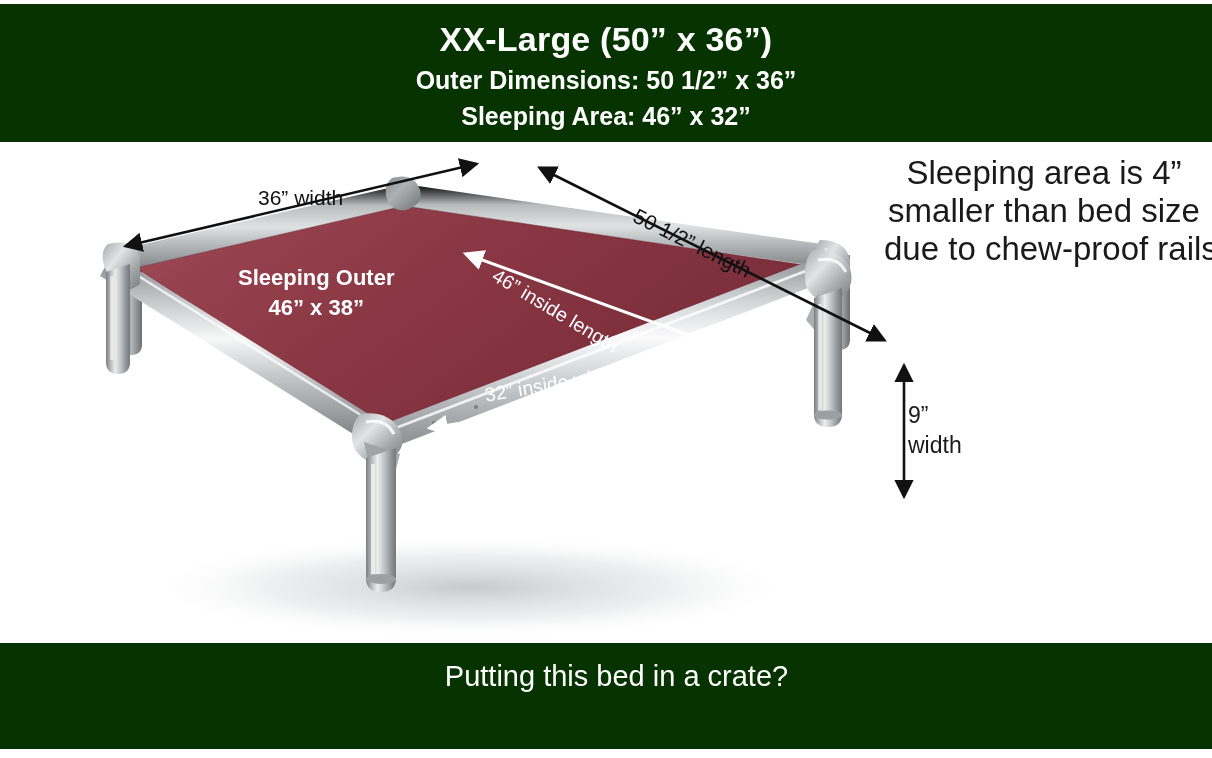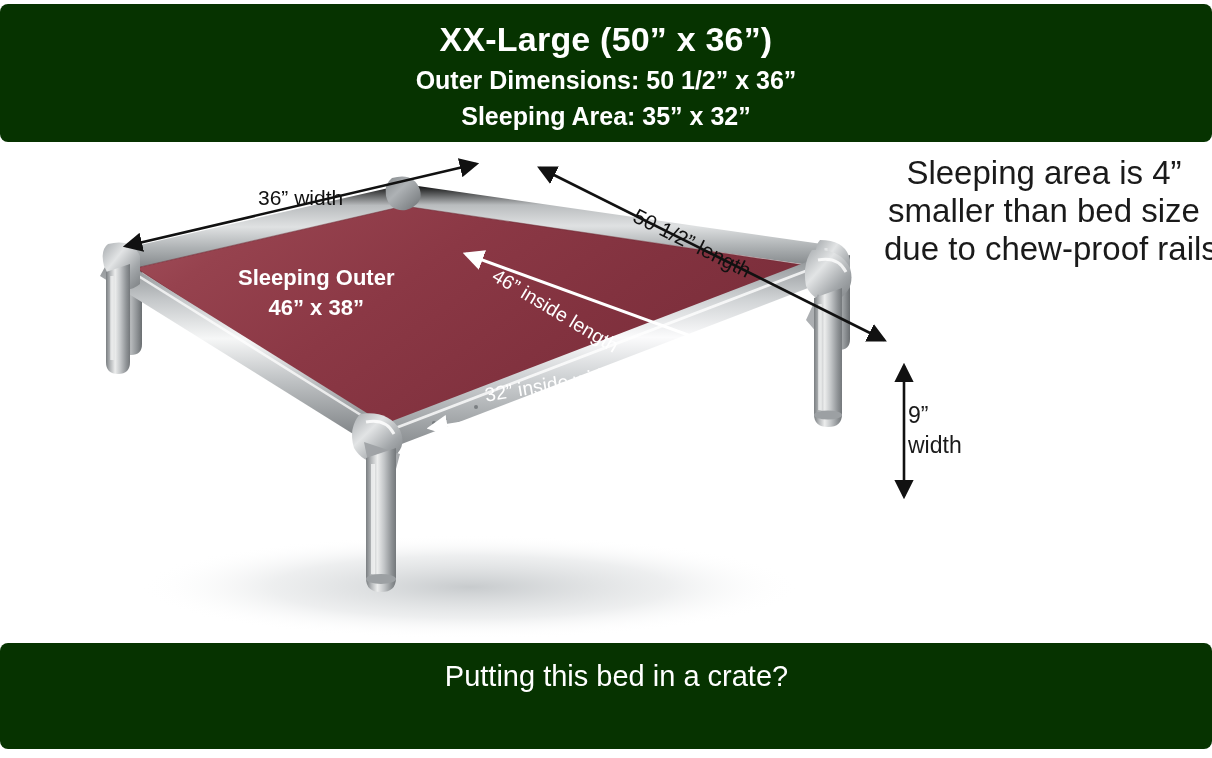--- a/index.html
+++ b/index.html
@@ -17,21 +17,20 @@
 
   
   .banner {
     position: absolute;
     left: 0;
     width: 1212px;
     background: #063300;
     color: #ffffff;
     text-align: center;
     box-sizing: border-box;
-    border-radius: 8px;
   }
   #top-banner {
     top: 4px;
     height: 138px;
     padding-top: 12px;
   }
   #bottom-banner {
     top: 643px;
     height: 106px;
     padding-top: 10px;
@@ -127,21 +126,21 @@
     text-align: center;
     white-space: nowrap;
   }
 </style>
 </head>
 <body>
 
 <div class="banner" id="top-banner">
   <div class="banner-title">XX-Large (50” x 36”)</div>
   <div class="banner-line">Outer Dimensions:  50 1/2” x 36”</div>
-  <div class="banner-line">Sleeping Area: 35” x 32”</div>
+  <div class="banner-line">Sleeping Area: 46” x 32”</div>
 </div>
 
 <div id="illustration">
 
   <svg id="bed-svg" width="1212" height="501" viewBox="0 0 1212 501">
     <defs>
 
       <linearGradient id="alTopRail" x1="0" y1="0" x2="0" y2="1">
         <stop offset="0%" stop-color="#8c9093"></stop>
         <stop offset="22%" stop-color="#cfd2d4"></stop>

